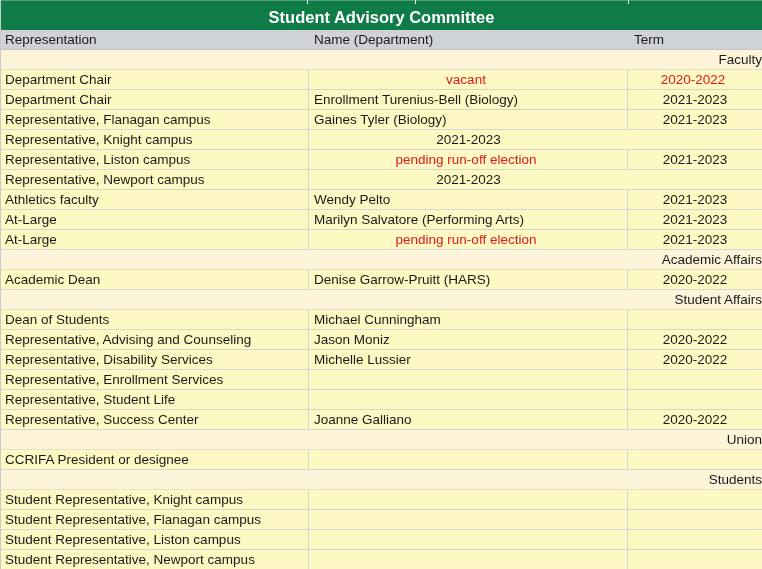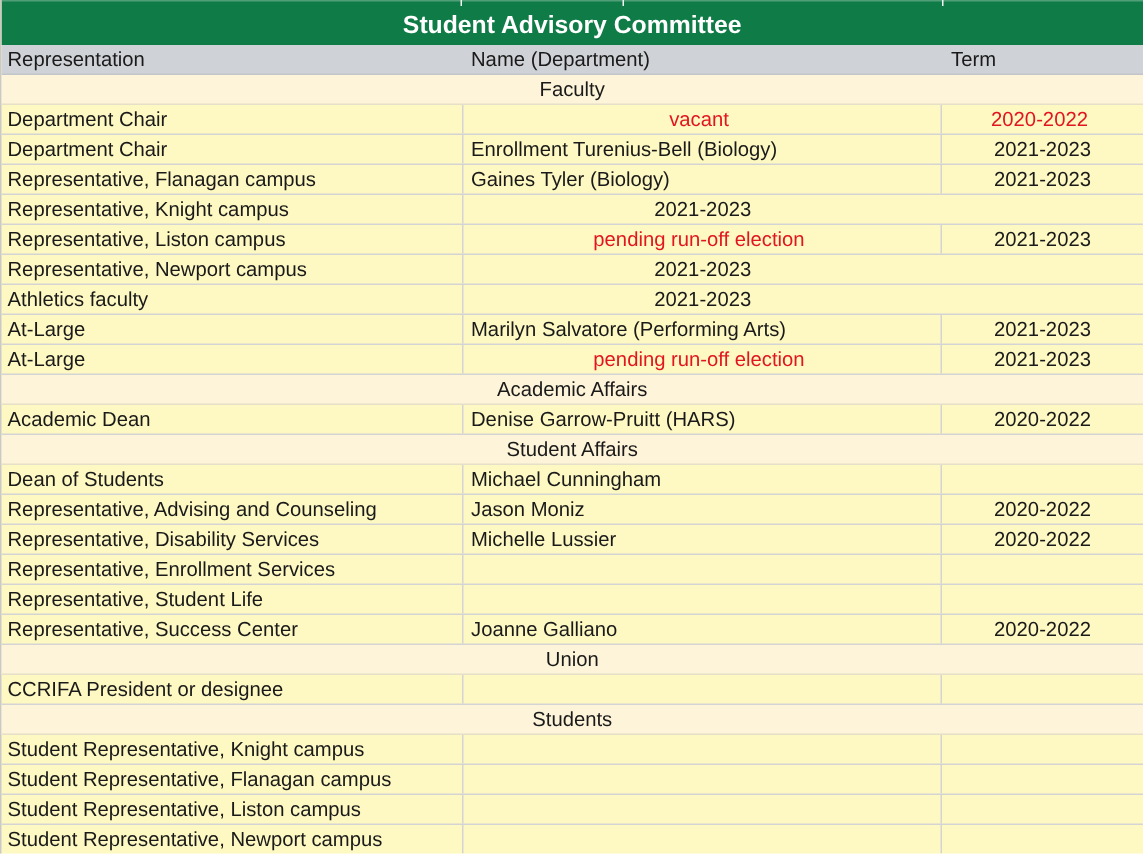--- a/index.html
+++ b/index.html
@@ -47,21 +47,21 @@
     white-space:nowrap;overflow:hidden;
     border-right:1px solid var(--grid,#d4d4d4);
   }
   .c-rep{padding-left:4px;}
   .c-name{padding-left:5px;}
   .c-term{justify-content:center;border-right:none;}
   .header-row .c-term{justify-content:flex-start;padding-left:6px;}
   .section-row{
     display:block;
     background:var(--cream,#FDF4D9);
-    text-align:center;line-height:19px;
+    text-align:right;line-height:19px;
     height:20px;box-sizing:border-box;
     border-bottom:1px solid #e7e0c8;
     font-size:13.5px;
   }
   .status{color:var(--red,#E1161F);justify-content:center;padding-left:0;}
 </style>
 </head>
 <body>
 
 <div class="sheet">
@@ -104,20 +104,21 @@
         <div class="cell c-rep">Representative, Liston campus</div>
         <div class="cell c-name status">pending run-off election</div>
         <div class="cell c-term">2021-2023</div>
       </div>
       <div class="row">
         <div class="cell c-rep">Representative, Newport campus</div>
         <div class="cell c-term">2021-2023</div>
       </div>
       <div class="row">
         <div class="cell c-rep">Athletics faculty</div>
+        <div class="cell c-name">Wendy Pelto</div>
         <div class="cell c-term">2021-2023</div>
       </div>
       <div class="row">
         <div class="cell c-rep">At-Large</div>
         <div class="cell c-name">Marilyn Salvatore (Performing Arts)</div>
         <div class="cell c-term">2021-2023</div>
       </div>
       <div class="row">
         <div class="cell c-rep">At-Large</div>
         <div class="cell c-name status">pending run-off election</div>

